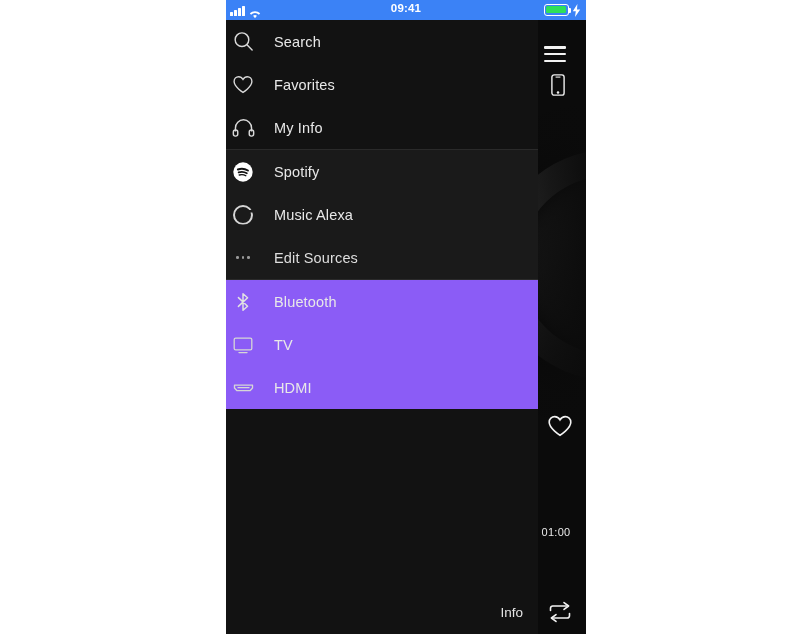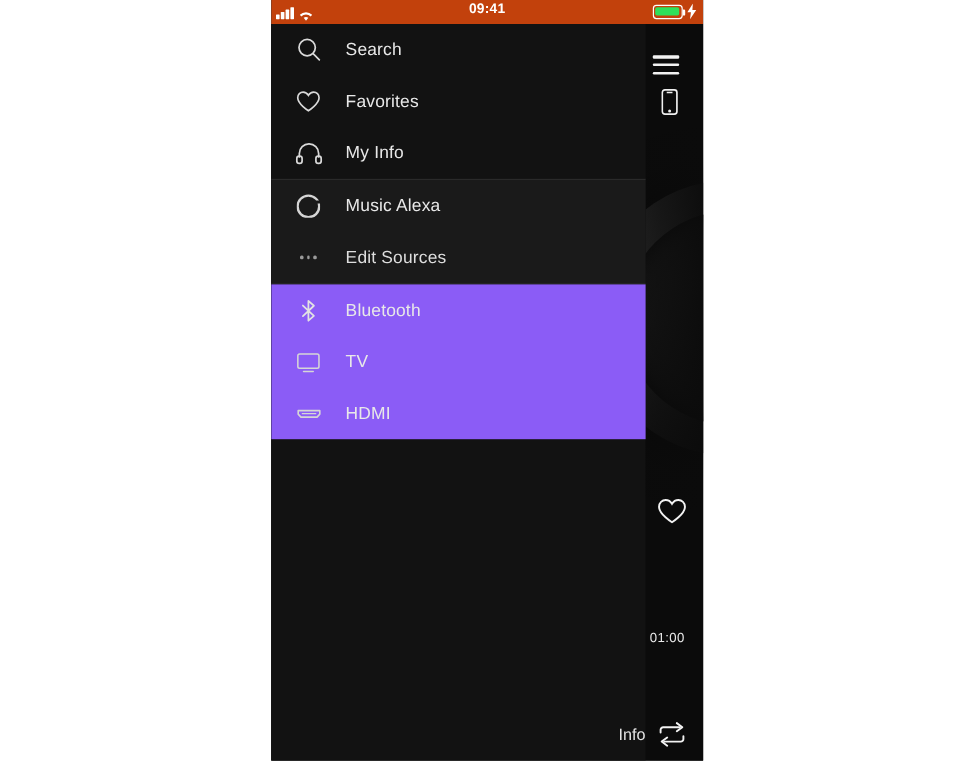--- a/index.html
+++ b/index.html
@@ -3,21 +3,21 @@
 <meta charset="utf-8">
 <style>
   html,body{margin:0;padding:0;background:#ffffff;}
   body{width:801px;height:634px;font-family:"Liberation Sans",sans-serif;overflow:hidden;}
   .canvas{position:relative;width:801px;height:634px;background:#ffffff;}
 
   
   .phone{position:absolute;left:226px;top:0;width:360px;height:634px;background:#0d0d0d;overflow:hidden;}
 
   
-  .statusbar{position:absolute;left:0;top:0;width:360px;height:20px;background:#c2410c;}
+  .statusbar{position:absolute;left:0;top:0;width:360px;height:20px;background:#3b82f6;}
   .sb-left{position:absolute;left:4px;top:3px;display:flex;align-items:flex-end;gap:3px;height:13px;}
   .bars{display:flex;align-items:flex-end;gap:1.5px;height:11px;}
   .bars i{display:block;width:2.5px;background:#fff;border-radius:.5px;}
   .bars i:nth-child(1){height:4px;}
   .bars i:nth-child(2){height:6px;}
   .bars i:nth-child(3){height:8px;}
   .bars i:nth-child(4){height:10px;}
   .wifi{width:14px;height:11px;}
   .sb-time{position:absolute;left:0;top:2px;width:360px;text-align:center;color:#fff;font-size:11.5px;font-weight:bold;letter-spacing:.2px;}
   .sb-right{position:absolute;right:5px;top:3px;display:flex;align-items:center;gap:3px;}
@@ -47,30 +47,30 @@
   .timecode{position:absolute;left:300px;top:506px;width:60px;text-align:center;color:#e9e9e9;font-size:11px;letter-spacing:.3px;}
   .repeat-rail{left:320px;top:580px;width:28px;height:24px;cursor:pointer;}
 
   
   .menu{position:absolute;left:0;top:20px;width:312px;height:614px;background:#121212;}
   .menu-sec{background:#121212;}
   .menu-sec.mid{background:#1a1a1a;}
   .menu-sec.low{background:#8b5cf6;}
   .divider{height:1px;background:#2a2a2a;width:100%;}
 
-  .mi{position:relative;display:flex;align-items:center;height:43px;padding-left:14px;cursor:pointer;}
+  .mi{position:relative;display:flex;align-items:center;height:43px;cursor:pointer;}
   .mi-icon{width:34px;min-width:34px;height:26px;display:flex;align-items:center;justify-content:center;color:#d8d8d8;}
   .mi-label{color:#e8e8e8;font-size:14.5px;letter-spacing:.15px;margin-left:14px;}
   .mi.dim .mi-label{color:#dedede;text-align:center;}
   .alexa-ring{width:20px;height:20px;border-radius:50%;border:2.2px solid #d5d5d5;box-sizing:border-box;
         clip-path:polygon(0 0,100% 0,100% 28%,62% 28%,62% 40%,100% 40%,100% 100%,0 100%);}
   .dots{display:flex;gap:3px;align-items:center;}
   .dots i{width:2.6px;height:2.6px;border-radius:50%;background:#9a9a9a;display:block;}
 
-  .info-label{position:absolute;left:0;bottom:14px;width:297px;text-align:right;color:#e3e3e3;font-size:13.5px;padding-left:15px;}
+  .info-label{position:absolute;left:0;bottom:14px;width:297px;text-align:right;color:#e3e3e3;font-size:13.5px;}
 </style>
 </head>
 <body>
 
 <div class="canvas">
   <div class="phone">
 
     <div class="np">
       <div class="disc"></div>
       <div class="np-fade"></div>
@@ -137,20 +137,31 @@
               <rect x="18" y="14.6" width="4.6" height="6.4" rx="2.1"></rect>
             </svg>
           </span>
           <span class="mi-label">My Info</span>
         </div>
       </div>
 
       <div class="divider"></div>
 
       <div class="menu-sec mid">
+        <div class="mi">
+          <span class="mi-icon">
+            <svg viewBox="0 0 24 24" width="22" height="22">
+              <circle cx="12" cy="12" r="10.6" fill="#ffffff"></circle>
+              <path d="M6.4 9.3 C9.6 8.2 14.2 8.5 17.4 10.4" stroke="#121212" stroke-width="2.1" fill="none" stroke-linecap="round"></path>
+              <path d="M7.2 12.4 C9.9 11.5 13.6 11.8 16.2 13.4" stroke="#121212" stroke-width="1.8" fill="none" stroke-linecap="round"></path>
+              <path d="M7.9 15.3 C10.1 14.6 13 14.8 15.1 16.1" stroke="#121212" stroke-width="1.5" fill="none" stroke-linecap="round"></path>
+            </svg>
+          </span>
+          <span class="mi-label">Spotify</span>
+        </div>
 
         <div class="mi">
           <span class="mi-icon">
             <span class="alexa-ring"></span>
           </span>
           <span class="mi-label">Music Alexa</span>
         </div>
 
         <div class="mi dim">
           <span class="mi-icon">

